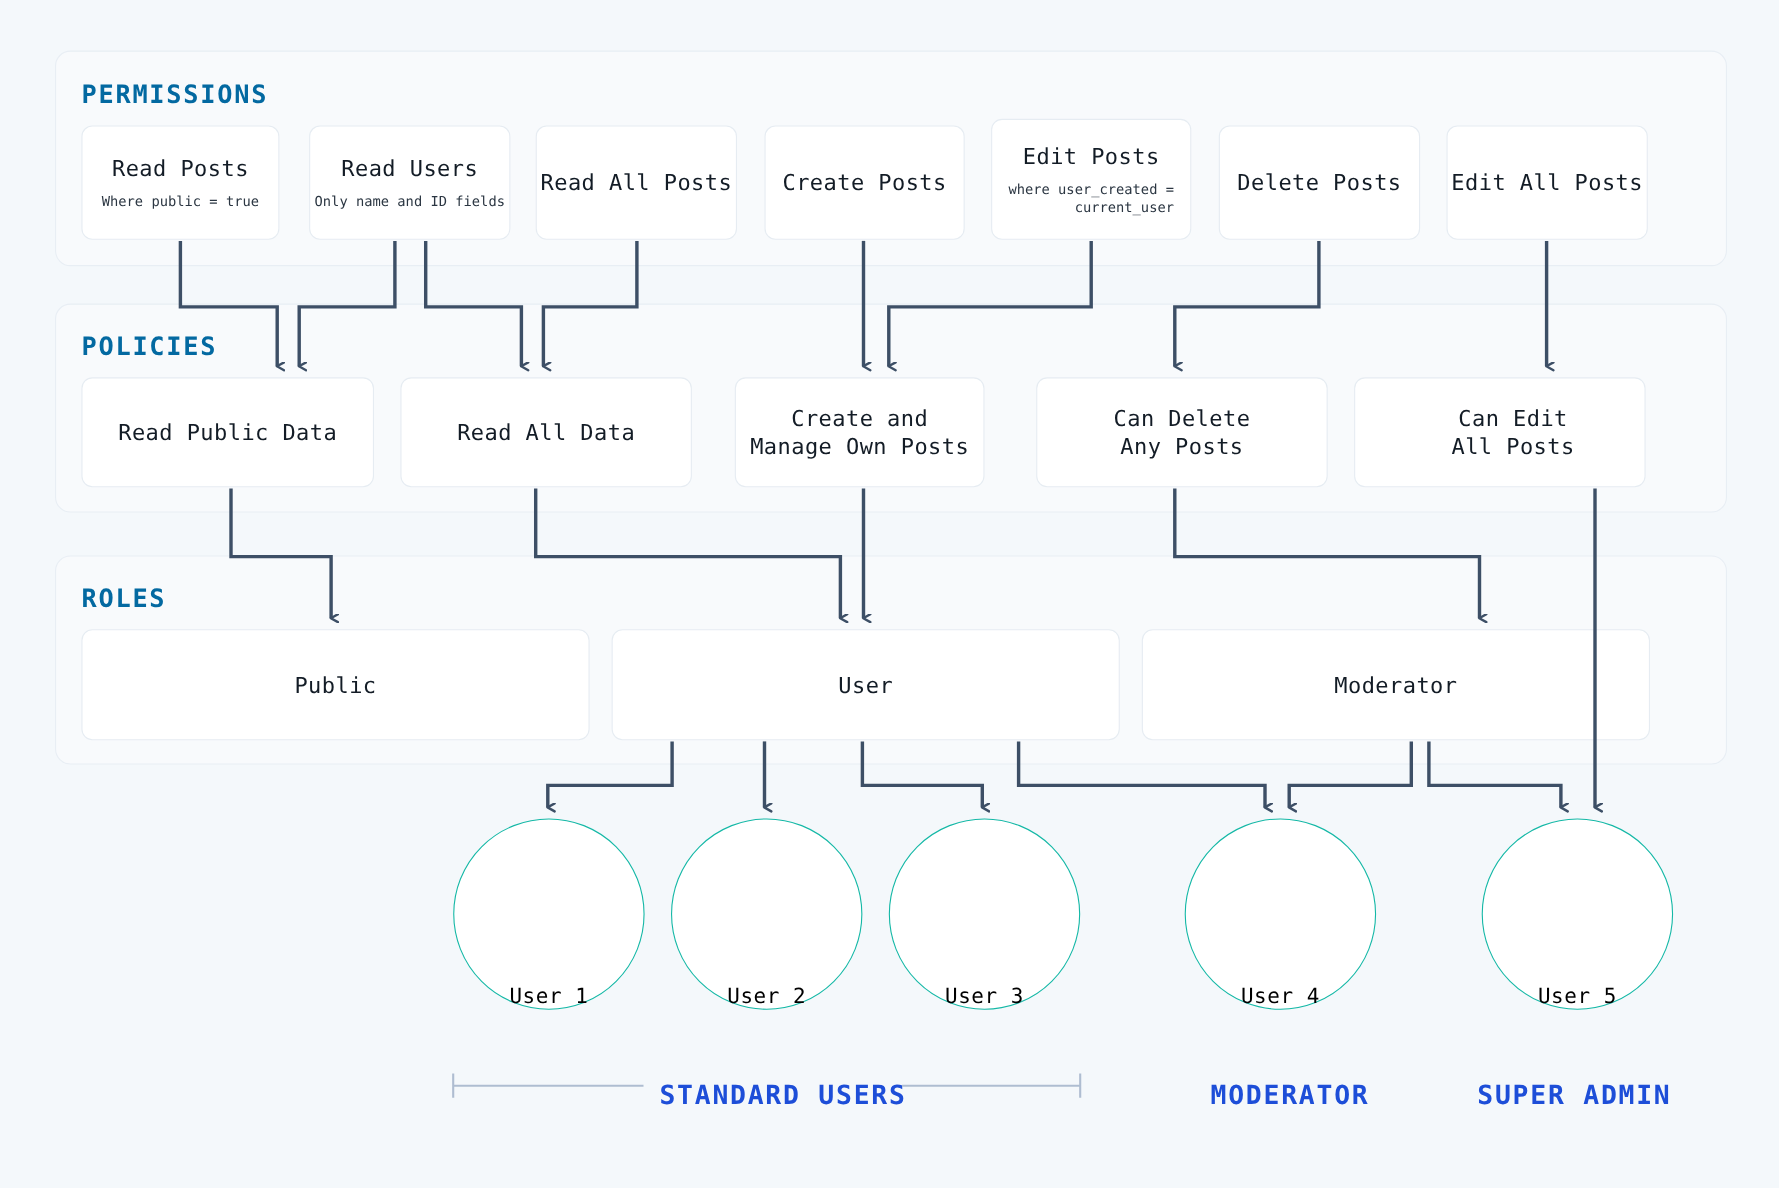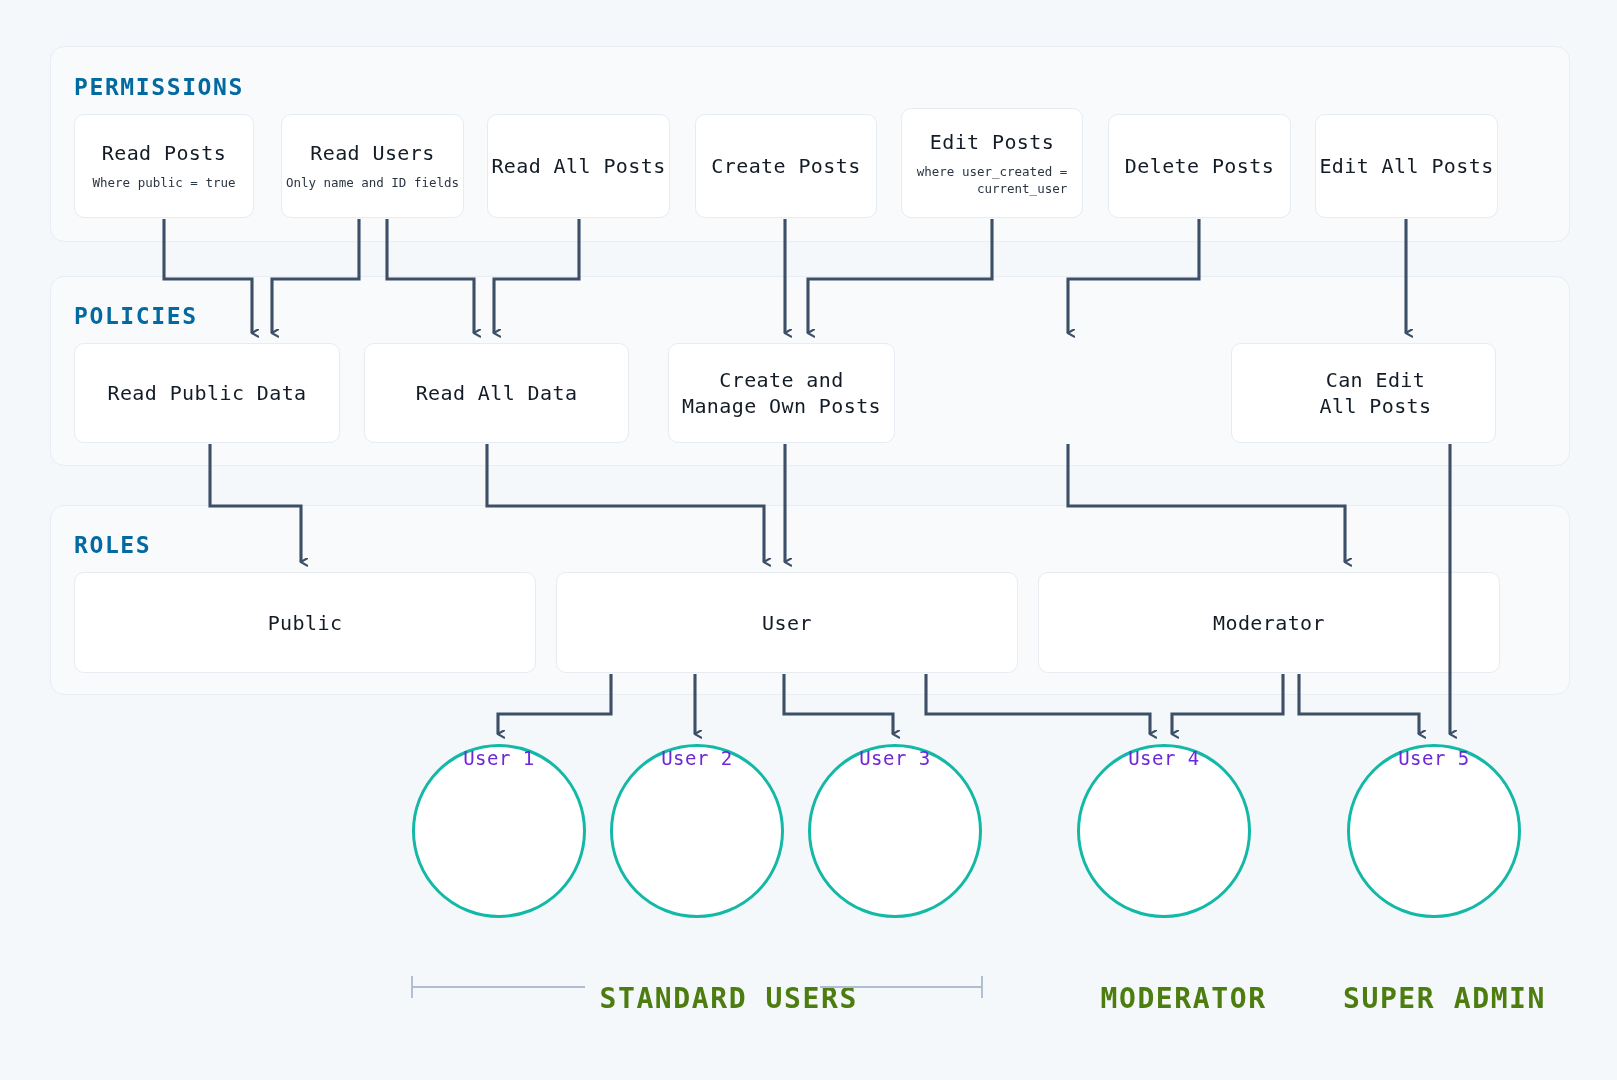--- a/index.html
+++ b/index.html
@@ -61,35 +61,35 @@
     font-family:"DejaVu Sans Mono","Liberation Mono",monospace;
   }
   .node.policy .ttl{font-size:20px;}
   .node.role  .ttl{font-size:20px;}
 
   
   .ucircle{
     position:absolute;
     border-radius:50%;
     background:#ffffff;
-    border:3px solid #14b8a6;
-    display:flex;align-items:flex-start;justify-content:center;
-    font-size:19px;color:#6d28d9;
+    border:1px solid #14b8a6;
+    display:flex;align-items:flex-end;justify-content:center;
+    font-size:19px;color:#000000;
     font-family:"DejaVu Sans Mono","Liberation Mono",monospace;
     letter-spacing:.5px;
     box-sizing:border-box;
   }
 
   
   .grp-label{
     position:absolute;
-    font-size:28px;
+    font-size:24px;
     font-weight:700;
     letter-spacing:1.6px;
-    color:#4d7c0f;
+    color:#1d4ed8;
     white-space:nowrap;
     text-align:center;
     font-family:"DejaVu Sans Mono","Liberation Mono",monospace;
   }
   #wires{position:absolute;left:0;top:0;width:1617px;height:1080px;pointer-events:none;}
 </style>
 </head>
 <body>
 
 <div id="stage">
@@ -141,20 +141,24 @@
 
   <div class="node policy" style="left:364px;top:343px;width:265px;height:100px;">
     <div class="ttl">Read All Data</div>
   </div>
 
   <div class="node policy" style="left:668px;top:343px;width:227px;height:100px;">
     <div class="ttl">Create and
 Manage Own Posts</div>
   </div>
 
+  <div class="node policy" style="left:942px;top:343px;width:265px;height:100px;">
+    <div class="ttl">Can Delete
+Any Posts</div>
+  </div>
 
   <div class="node policy" style="left:1231px;top:343px;width:265px;height:100px;padding-left:24px;">
     <div class="ttl">Can Edit
 All Posts</div>
   </div>
 
   <div class="node role" style="left:74px;top:572px;width:462px;height:101px;">
     <div class="ttl">Public</div>
   </div>
 

